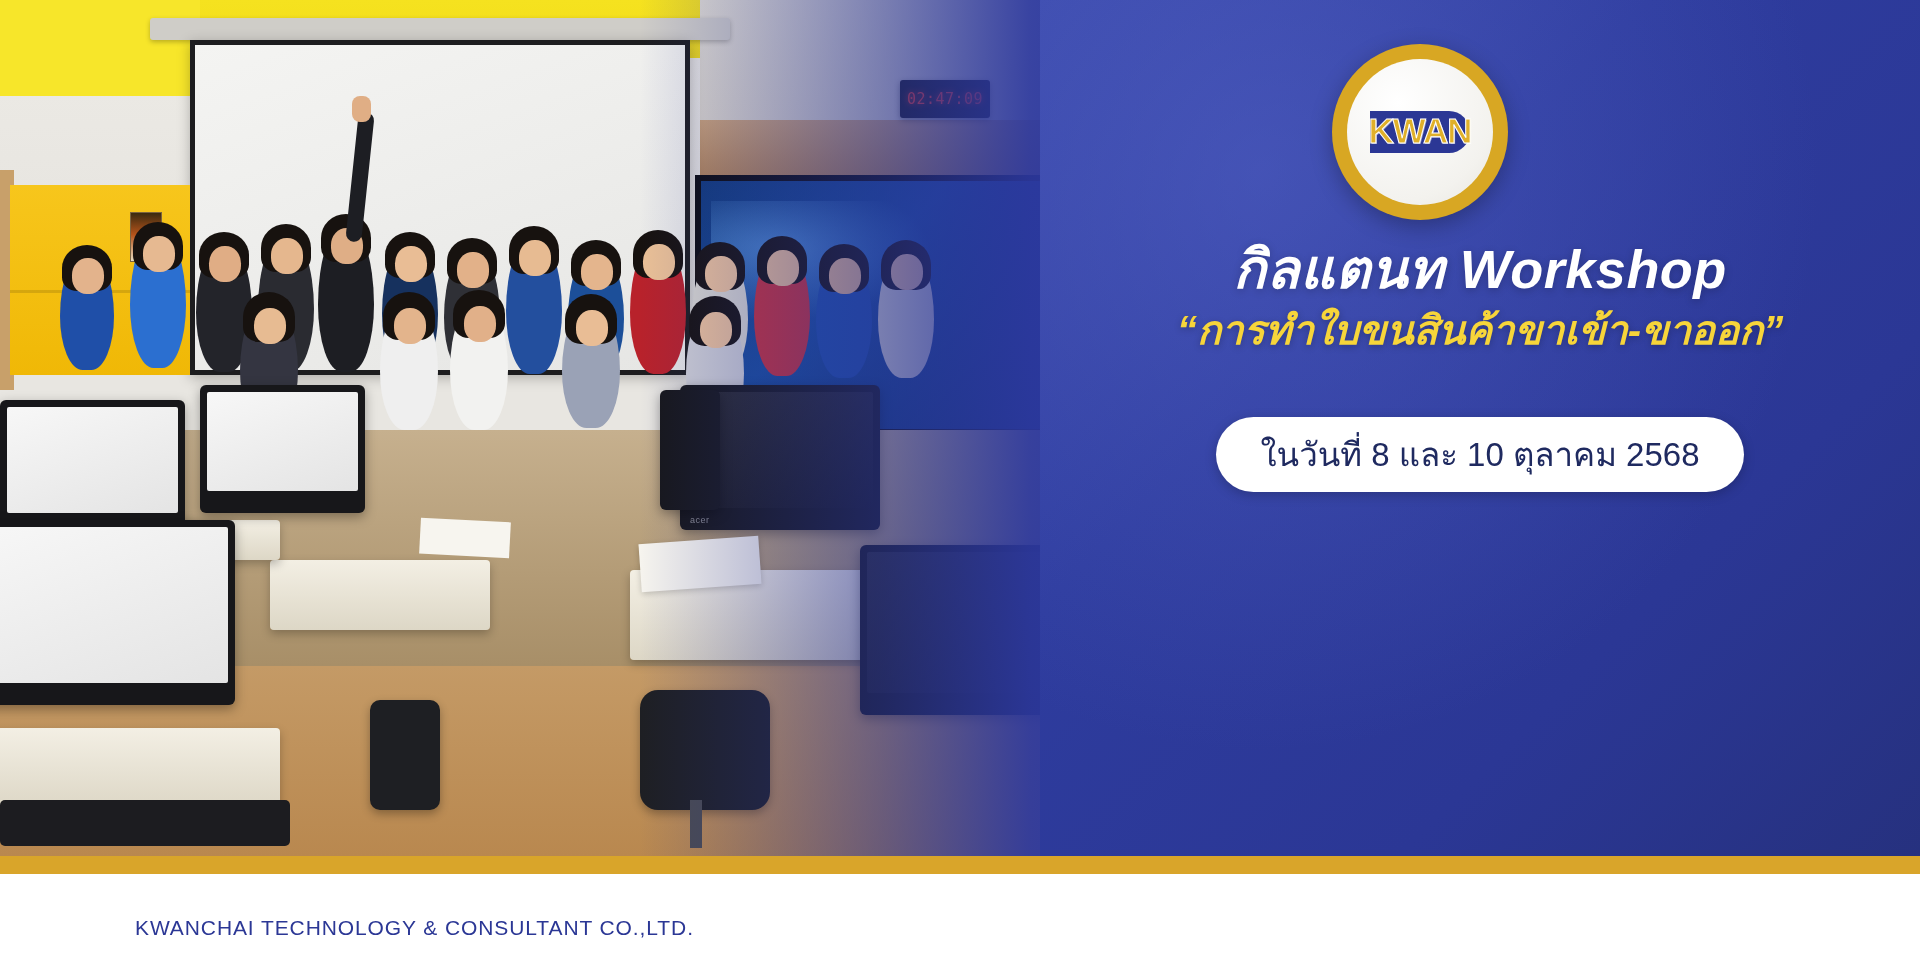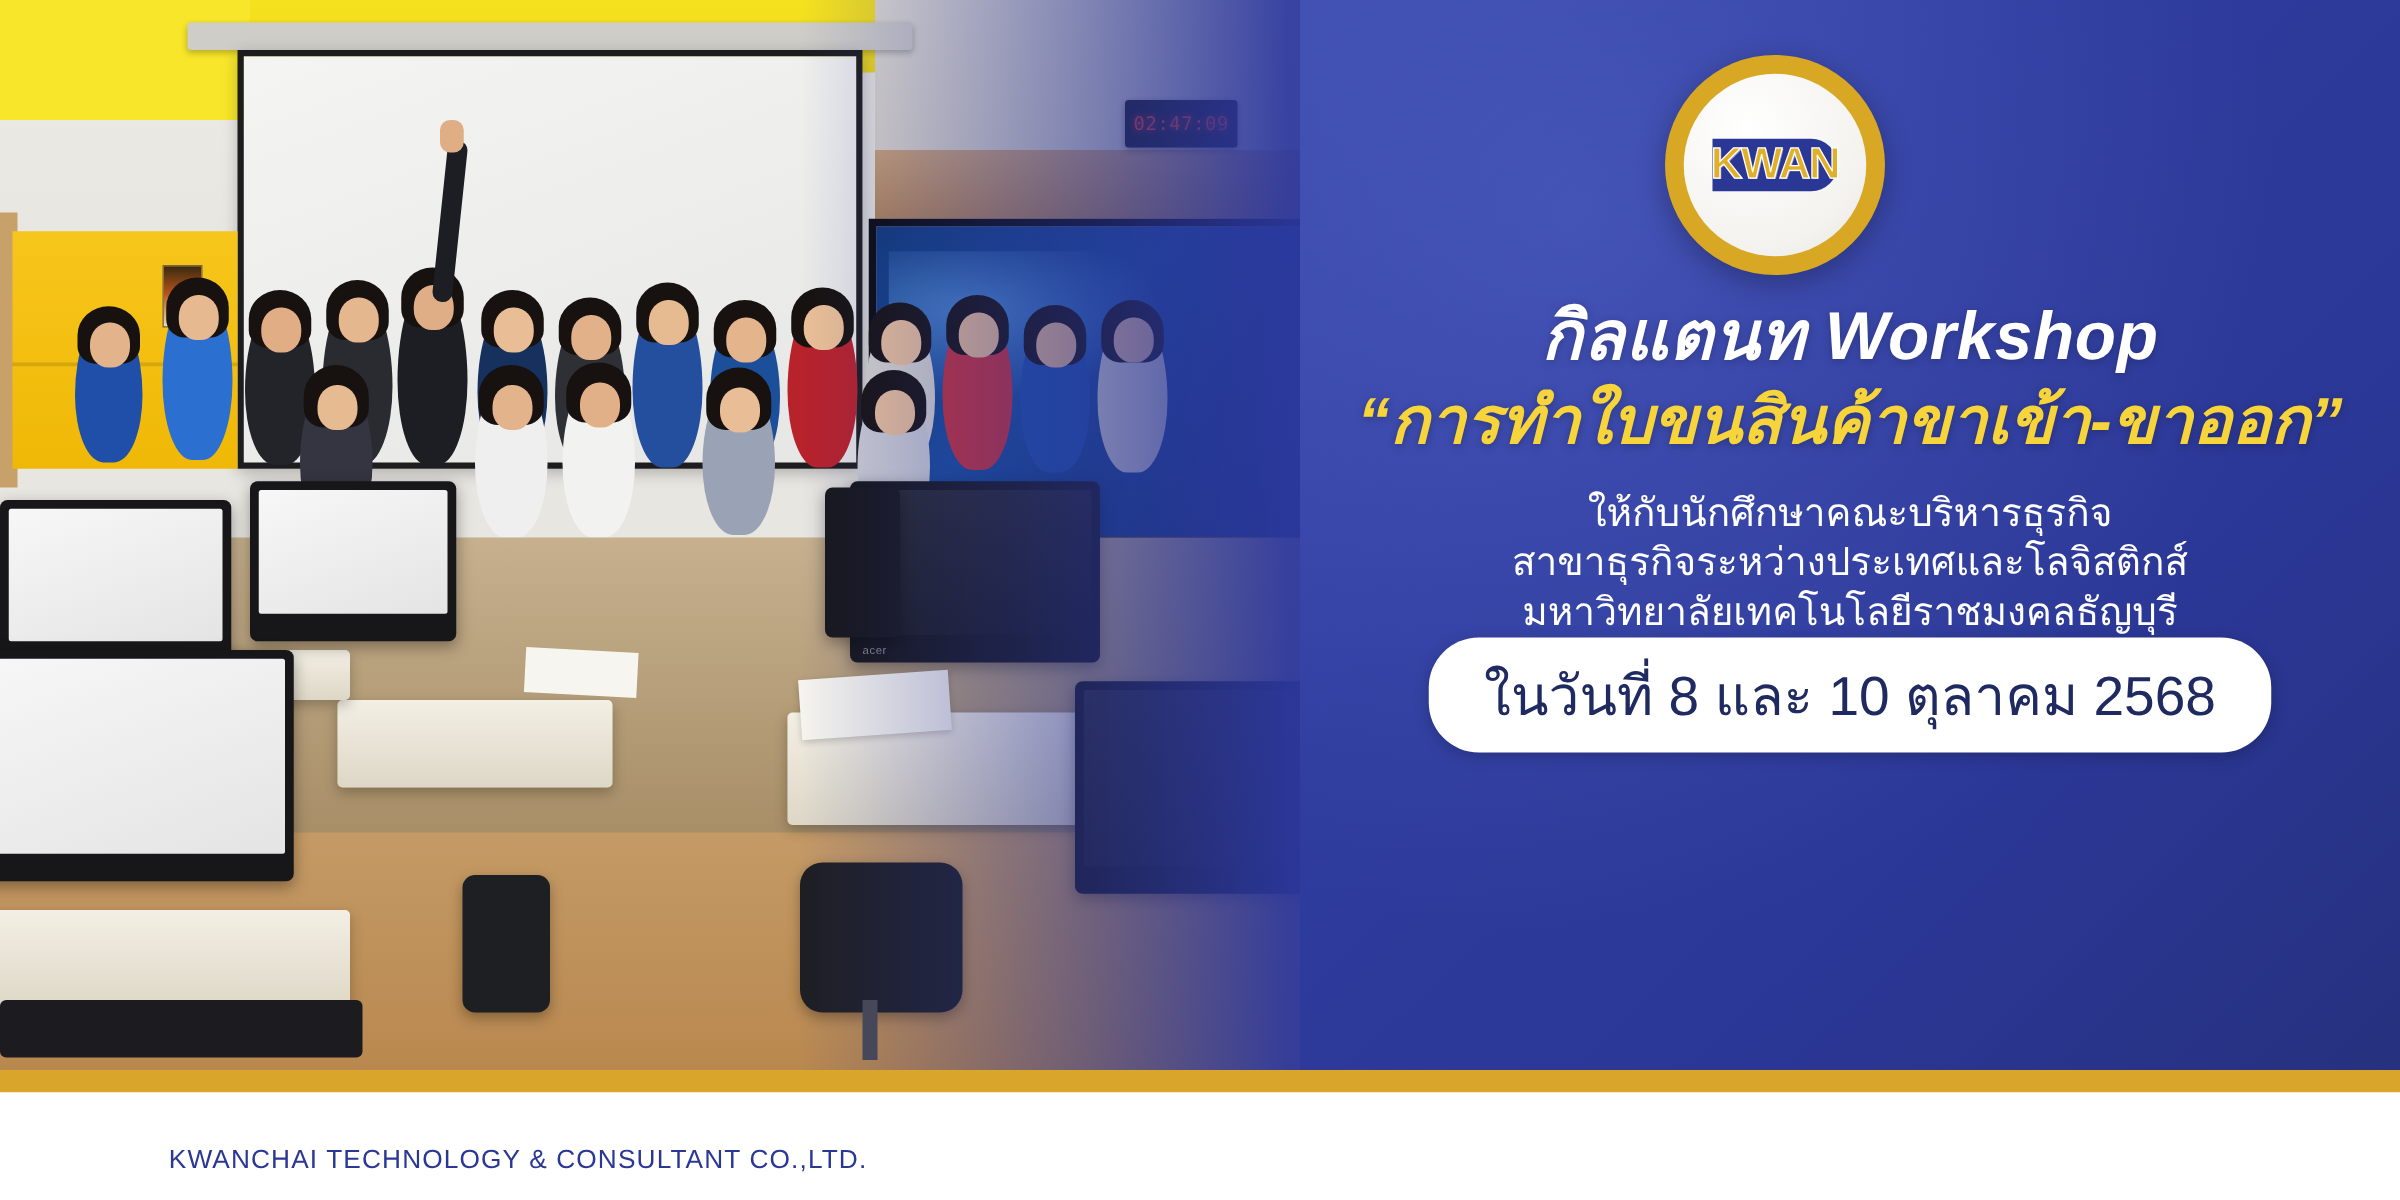--- a/index.html
+++ b/index.html
@@ -257,40 +257,41 @@
     font-size: 54px;
     font-weight: bold;
     font-style: italic;
     letter-spacing: .5px;
     line-height: 1.08;
     margin: 0 0 10px 0;
     text-shadow: 0 2px 8px rgba(0,0,0,.22);
   }
   .subline {
     color: #f7d53a;
-    font-size: 52px;
+    font-size: 40px;
     font-weight: bold;
     font-style: italic;
     line-height: 1.12;
-    margin: 0 0 24px 0;
+    margin: 0 0 36px 0;
     text-shadow: 0 2px 7px rgba(0,0,0,.25);
   }
   .desc {
     color: #ffffff;
     font-size: 31px;
     line-height: 1.28;
     margin: 0;
   }
   .desc div { margin: 0; }
 
   .date-pill {
     display: inline-block;
+    margin-top: 28px;
     background: #ffffff;
     color: #1f2a60;
-    font-size: 44px;
+    font-size: 33px;
     border-radius: 40px;
     padding: 11px 44px;
     box-shadow: 0 3px 12px rgba(0,0,0,.22);
     white-space: nowrap;
   }
 
   
   .gold-bar {
     position: absolute;
     left: 0; top: 856px;
@@ -485,25 +486,20 @@
       <div class="logo-mark">
         <div class="logo-rect"></div>
         <span class="logo-text">KWAN</span>
       </div>
     </div>
   </div>
 
   <div class="right-content">
     <h1 class="headline">กิลแตนท Workshop</h1>
     <h2 class="subline">“การทำใบขนสินค้าขาเข้า-ขาออก”</h2>
-    <div class="desc">
-      <div>ให้กับนักศึกษาคณะบริหารธุรกิจ</div>
-      <div>สาขาธุรกิจระหว่างประเทศและโลจิสติกส์</div>
-      <div>มหาวิทยาลัยเทคโนโลยีราชมงคลธัญบุรี</div>
-    </div>
     <div class="date-pill">ในวันที่ 8 และ 10 ตุลาคม 2568</div>
   </div>
 
   <div class="gold-bar"></div>
 
   <div class="footer">
     <div class="footer-left">KWANCHAI TECHNOLOGY &amp; CONSULTANT CO.,LTD.</div>
   </div>
 
 </div>

